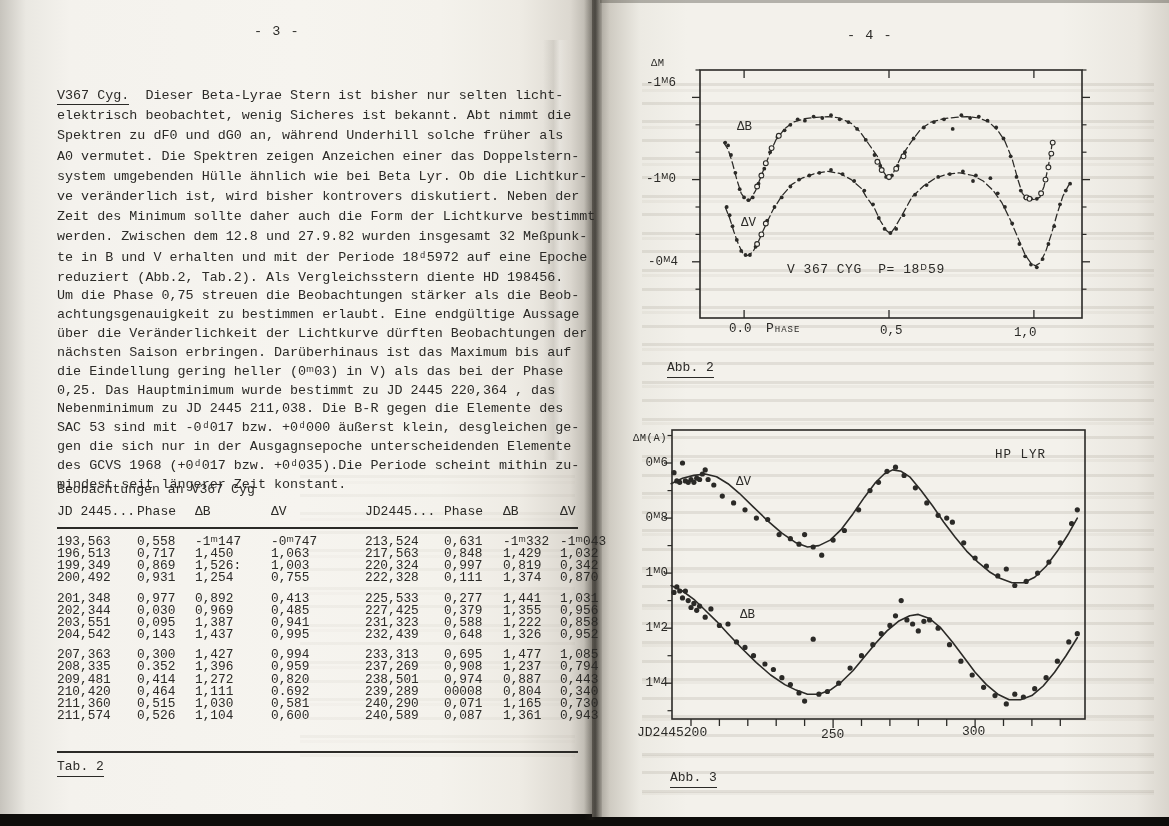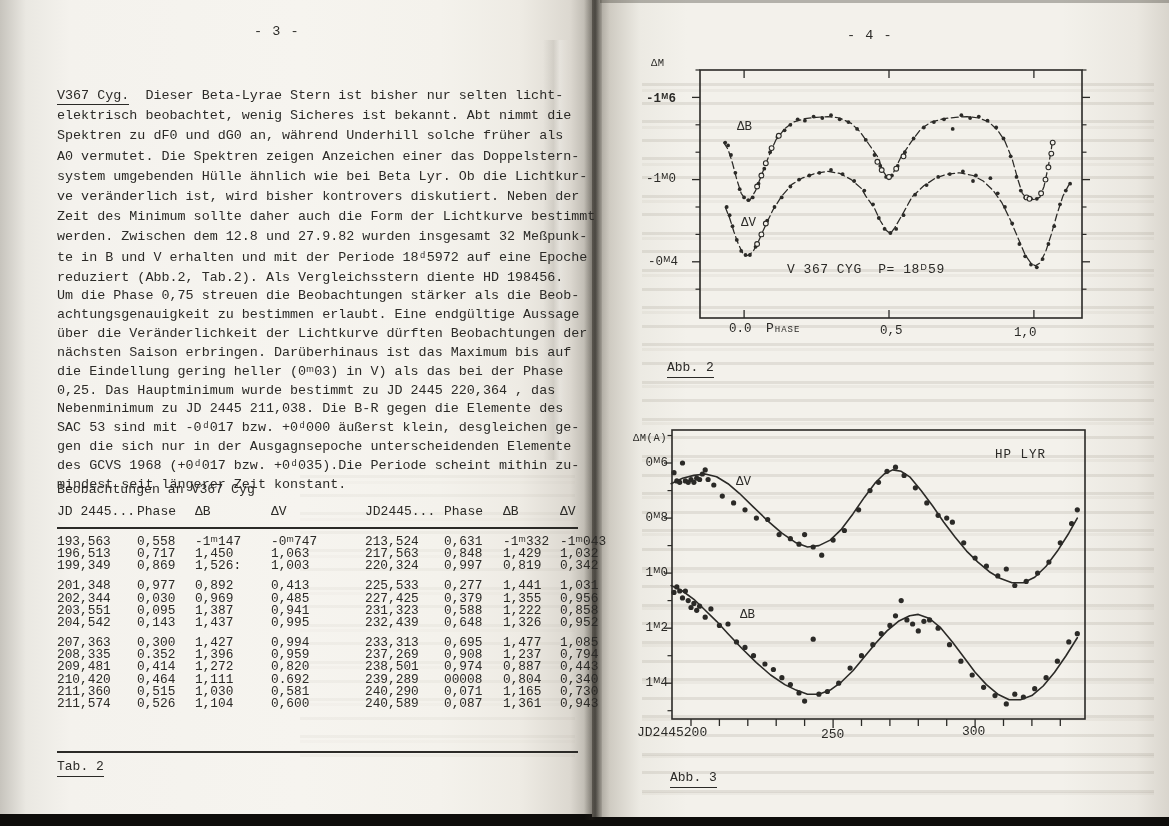--- a/index.html
+++ b/index.html
@@ -117,20 +117,30 @@
         </div>
         <div class="trow">
           <span>199,349</span>
           <span>0,869</span>
           <span>1,526:</span>
           <span>1,003</span>
           <span>220,324</span>
           <span>0,997</span>
           <span>0,819</span>
           <span>0,342</span>
+        </div>
+        <div class="trow">
+          <span>200,492</span>
+          <span>0,931</span>
+          <span>1,254</span>
+          <span>0,755</span>
+          <span>222,328</span>
+          <span>0,111</span>
+          <span>1,374</span>
+          <span>0,870</span>
         </div>
       </div>
       <div class="tgroup">
         <div class="trow">
           <span>201,348</span>
           <span>0,977</span>
           <span>0,892</span>
           <span>0,413</span>
           <span>225,533</span>
           <span>0,277</span>
@@ -372,21 +382,21 @@
       <circle cx="403.4" cy="189.0" r="1.9" fill="#2b2a27"></circle>
       <circle cx="409.2" cy="171.2" r="1.9" fill="#2b2a27"></circle>
       <circle cx="415.0" cy="149.3" r="1.9" fill="#2b2a27"></circle>
       <circle cx="420.8" cy="135.6" r="1.9" fill="#2b2a27"></circle>
       <circle cx="425.1" cy="128.7" r="1.9" fill="#2b2a27"></circle>
       <circle cx="112.1" cy="189.0" r="2.4" fill="#f3f1eb" stroke="#2b2a27" stroke-width="1.1"></circle>
       <circle cx="116.4" cy="179.4" r="2.4" fill="#f3f1eb" stroke="#2b2a27" stroke-width="1.1"></circle>
       <circle cx="120.8" cy="168.5" r="2.4" fill="#f3f1eb" stroke="#2b2a27" stroke-width="1.1"></circle>
     </svg>
   <div class="lbl lbl-sm" style="left:651px;top:57px;">ΔM</div>
-  <div class="lbl" style="left:646px;top:92px;font-weight:bold;">-1ᴹ6</div>
+  <div class="lbl" style="left:646px;top:76px;">-1ᴹ6</div>
   <div class="lbl" style="left:646px;top:172px;">-1ᴹ0</div>
   <div class="lbl" style="left:648px;top:255px;">-0ᴹ4</div>
   <div class="lbl" style="left:729px;top:322px;">0.0</div>
   <div class="lbl smallcaps" style="left:766px;top:321px;">Phase</div>
   <div class="lbl" style="left:880px;top:324px;">0,5</div>
   <div class="lbl" style="left:1014px;top:326px;">1,0</div>
   <div class="lbl ann" style="left:787px;top:262px;">V 367 CYG  P= 18ᴰ59</div>
   <div class="lbl" style="left:737px;top:120px;">ΔB</div>
   <div class="lbl" style="left:741px;top:216px;">ΔV</div>
   <div class="abs cap" style="left:667px;top:360px;">Abb. 2</div>

